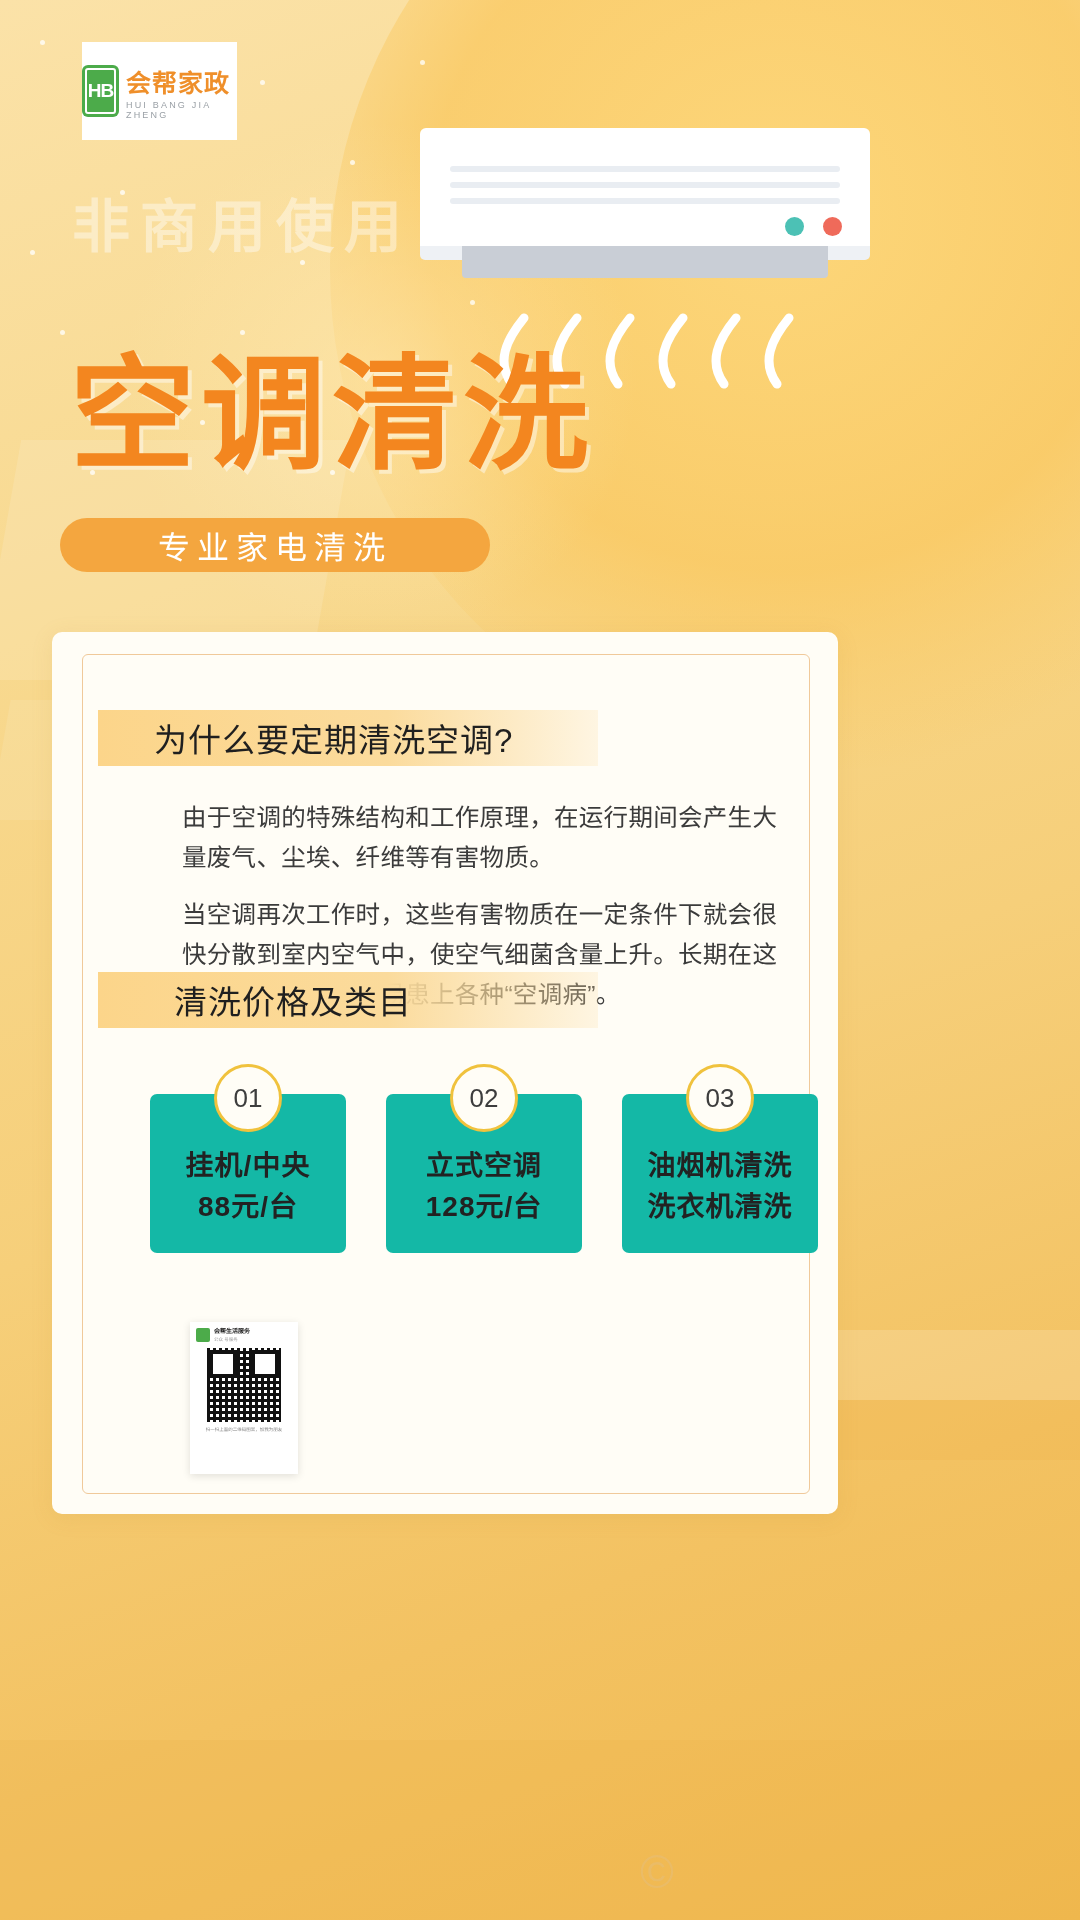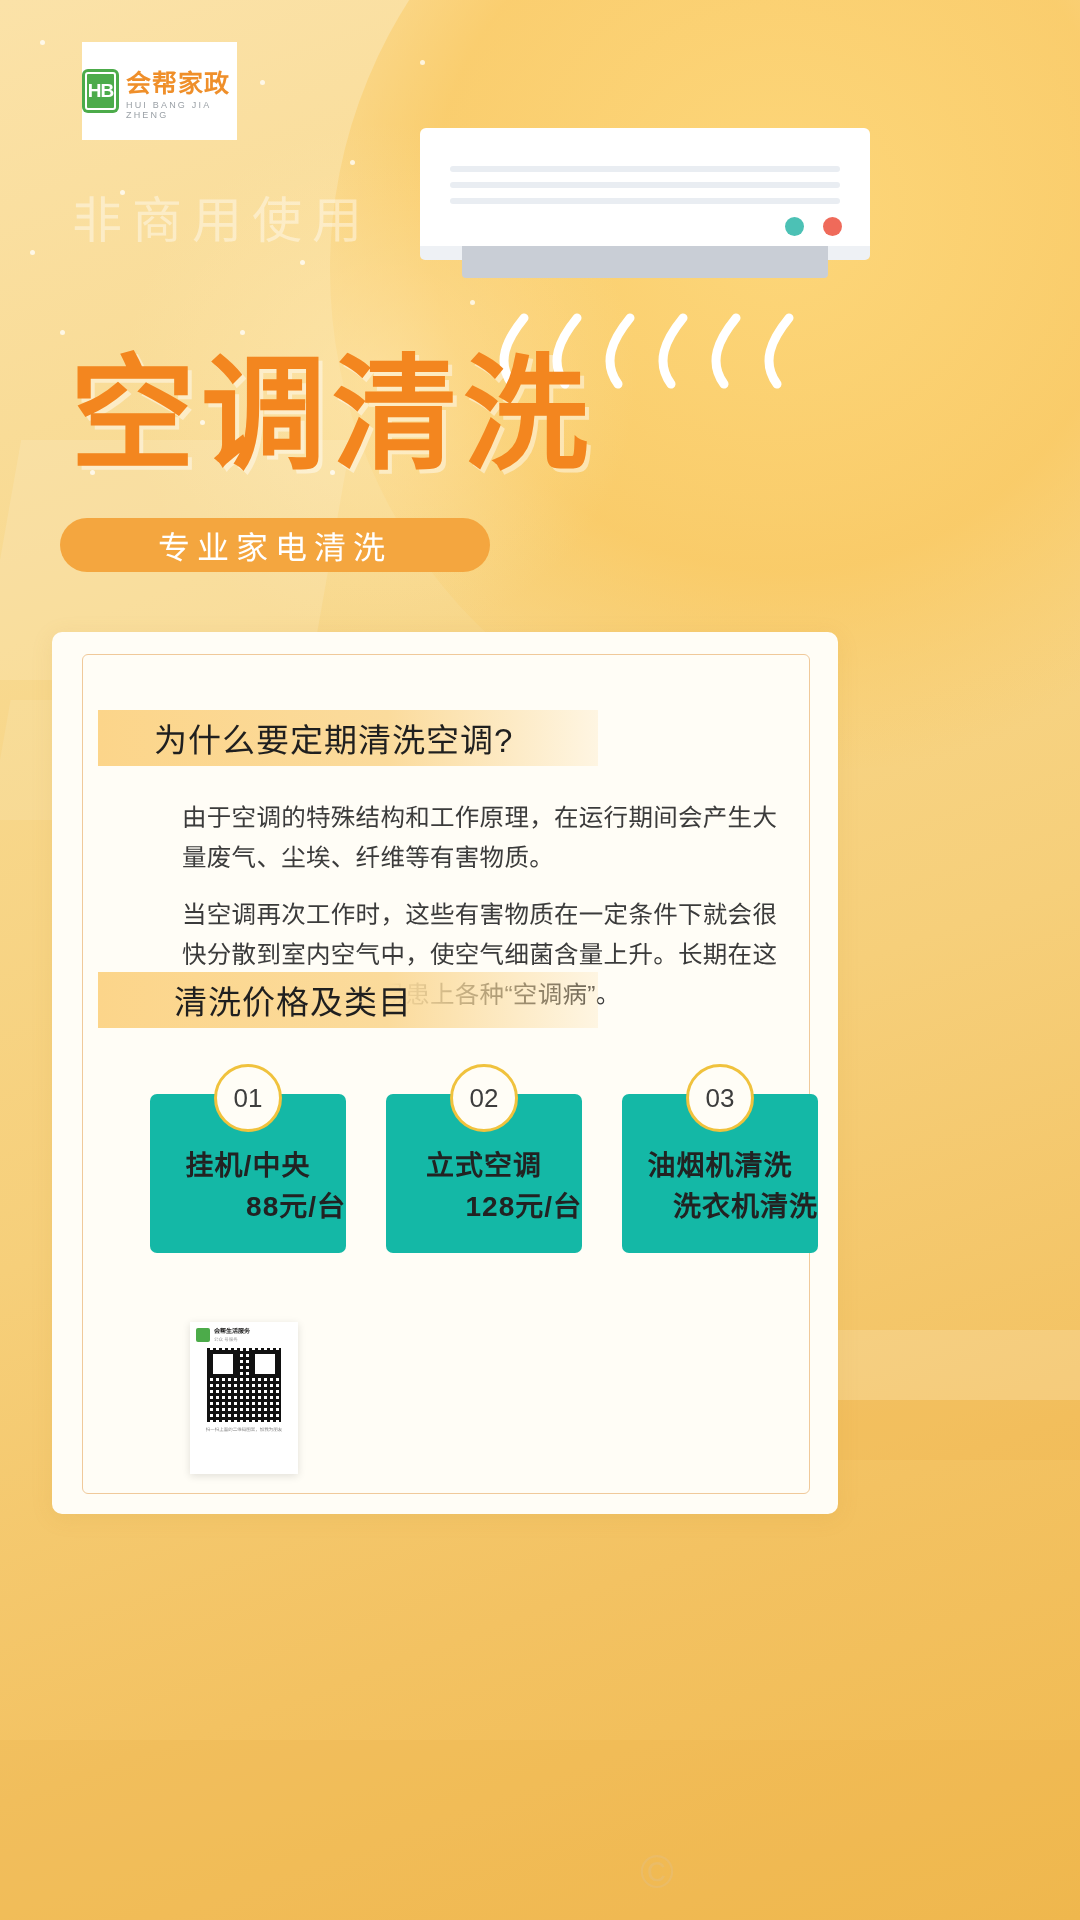--- a/index.html
+++ b/index.html
@@ -55,23 +55,23 @@
   .dot {
     position: absolute;
     width: 5px; height: 5px;
     background: rgba(255,255,255,0.75);
     border-radius: 50%;
   }
   
   .watermark {
     position: absolute;
     color: rgba(255,255,255,0.42);
-    font-size: 50px;
+    font-size: 58px;
     letter-spacing: 10px;
-    font-weight: 400;
+    font-weight: 700;
     pointer-events: none;
     white-space: nowrap;
   }
   .wm-1 { left: 72px; top: 180px; }
   .wm-2 { left: 72px; top: 1048px; color: rgba(255,255,255,0.45); }
   .wm-c {
     position: absolute;
     pointer-events: none;
     color: rgba(255,255,255,0.5);
     font-size: 46px;
@@ -85,21 +85,21 @@
     top: 42px;
     width: 155px;
     height: 98px;
     background: #ffffff;
     display: flex;
     align-items: center;
     justify-content: center;
     gap: 7px;
   }
   .logo-mark {
-    width: 44px; height: 44px;
+    width: 44px; height: 52px;
     background: #4cab4a;
     border-radius: 6px;
     position: relative;
     display: flex; align-items: center; justify-content: center;
   }
   .logo-mark::before {
     content: "";
     position: absolute;
     top: 3px; left: 3px; right: 3px; bottom: 3px;
     border: 2px solid #ffffff;
@@ -280,21 +280,21 @@
     padding: 52px 0 26px 0;
     background: #14b8a6;
     border-radius: 7px;
     text-align: center;
     color: #222222;
     font-size: 28px;
     font-weight: bold;
     line-height: 1.45;
     letter-spacing: 1px;
   }
-  .price-box .l2 { display: block; text-align: right; }
+  .price-box .l2 { display: block; }
   
   .qr-card {
     position: absolute;
     left: 138px;
     top: 690px;
     width: 108px;
     height: 152px;
     background: #ffffff;
     box-shadow: 0 2px 8px rgba(0,0,0,0.12);
     padding: 6px;

